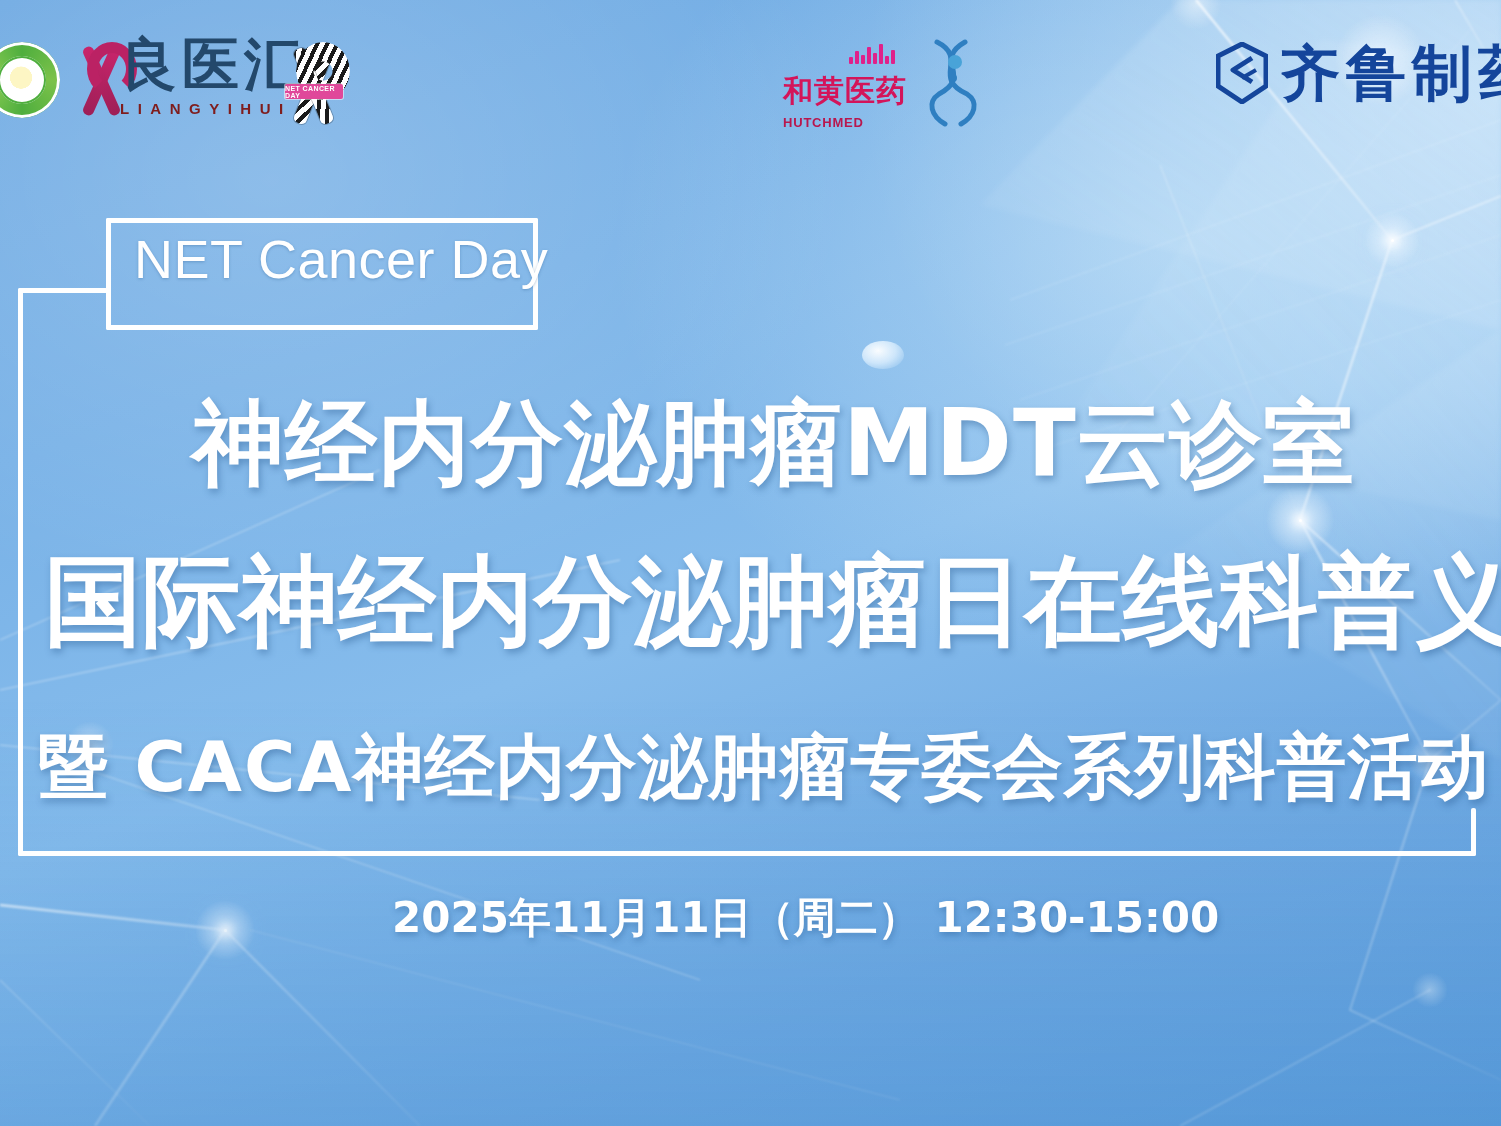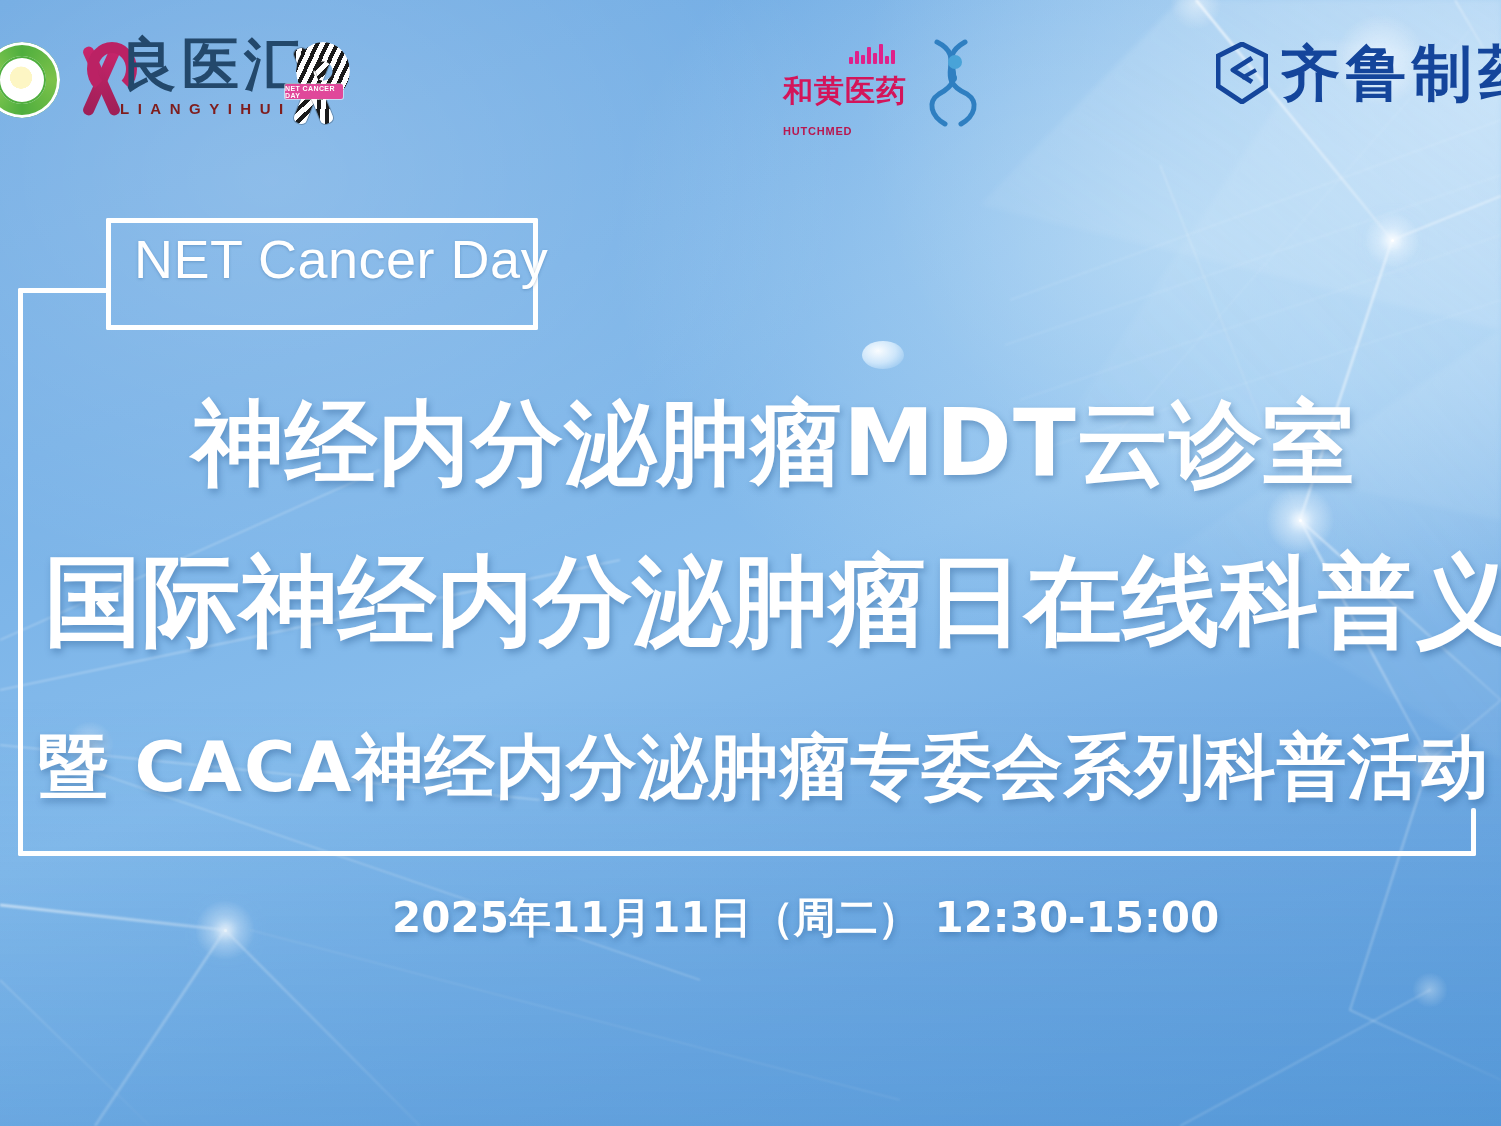--- a/index.html
+++ b/index.html
@@ -107,21 +107,21 @@
   }
 
   
   .hutch{position:absolute;left:783px;top:44px;width:140px;}
   .hutch .bars{display:flex;align-items:flex-end;gap:2px;height:20px;margin-left:66px;}
   .hutch .bars i{display:block;width:4px;background:#e0218a;border-radius:1px;}
   .hutch .cn{
     margin-top:11px;font-size:30px;font-weight:700;color:#d4145a;letter-spacing:1px;
     line-height:1.05;font-family:"DejaVu Sans",sans-serif;
   }
-  .hutch .en{margin-top:18px;font-size:11px;font-weight:700;letter-spacing:.8px;color:#b8174e;}
+  .hutch .en{margin-top:8px;font-size:13px;font-weight:700;letter-spacing:.8px;color:#b8174e;}
 
   
   .ipsen{position:absolute;left:925px;top:36px;display:flex;align-items:center;gap:6px;}
   .ipsen .helix{position:relative;width:56px;height:92px;}
   .ipsen .helix svg{position:absolute;left:0;top:0;}
   .ipsen .word{
     font-size:62px;font-weight:800;color:#1b3b7a;letter-spacing:-1px;line-height:1;
     font-family:"Liberation Sans",sans-serif;
   }
 

